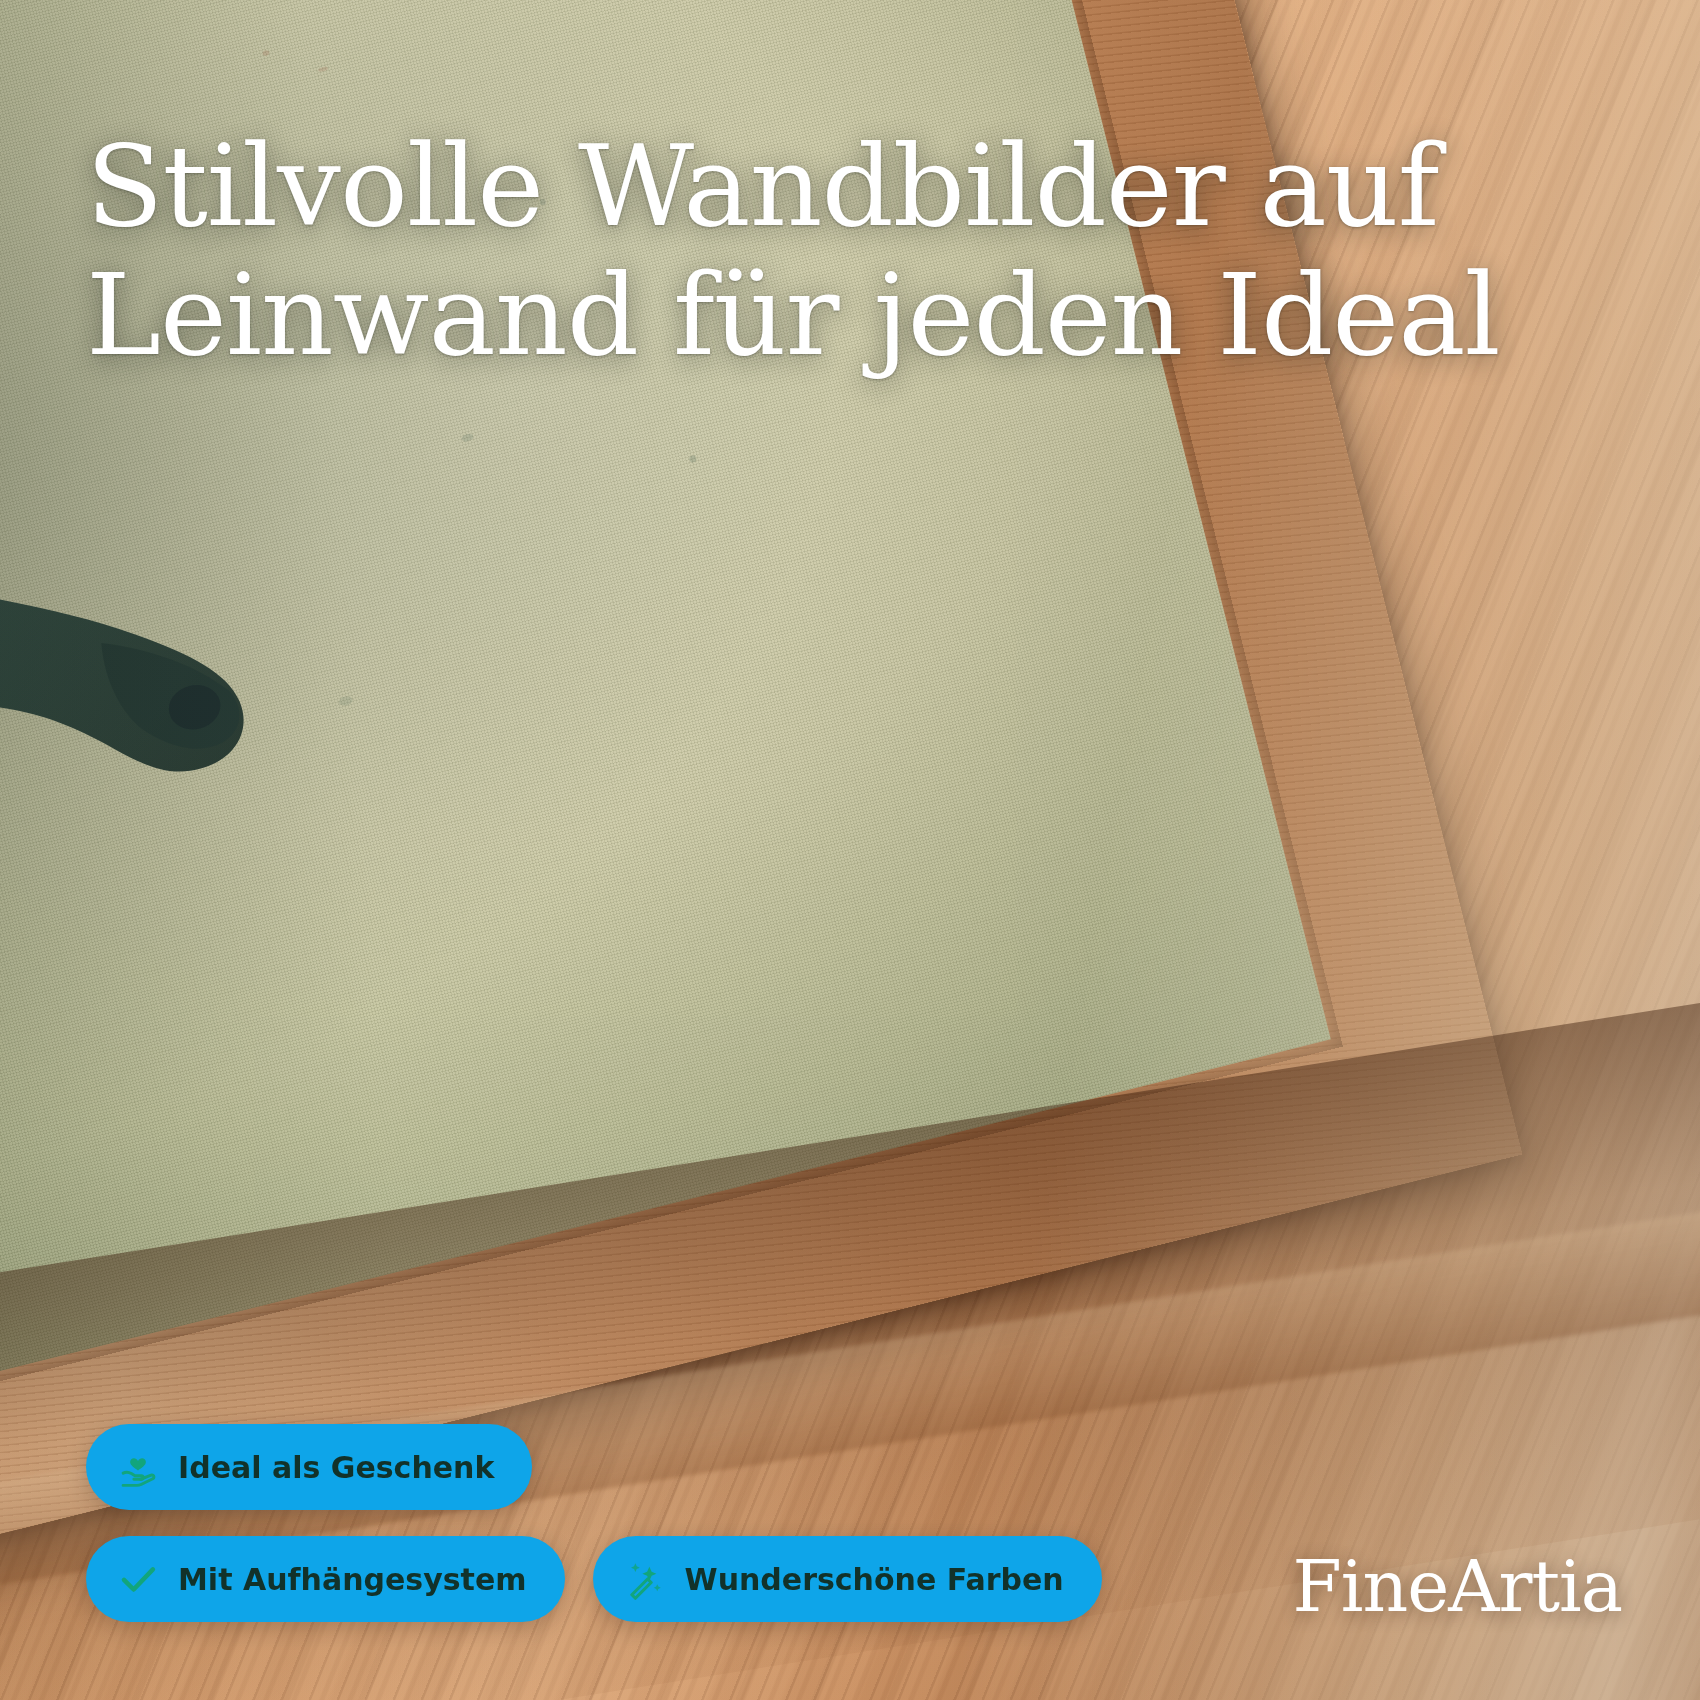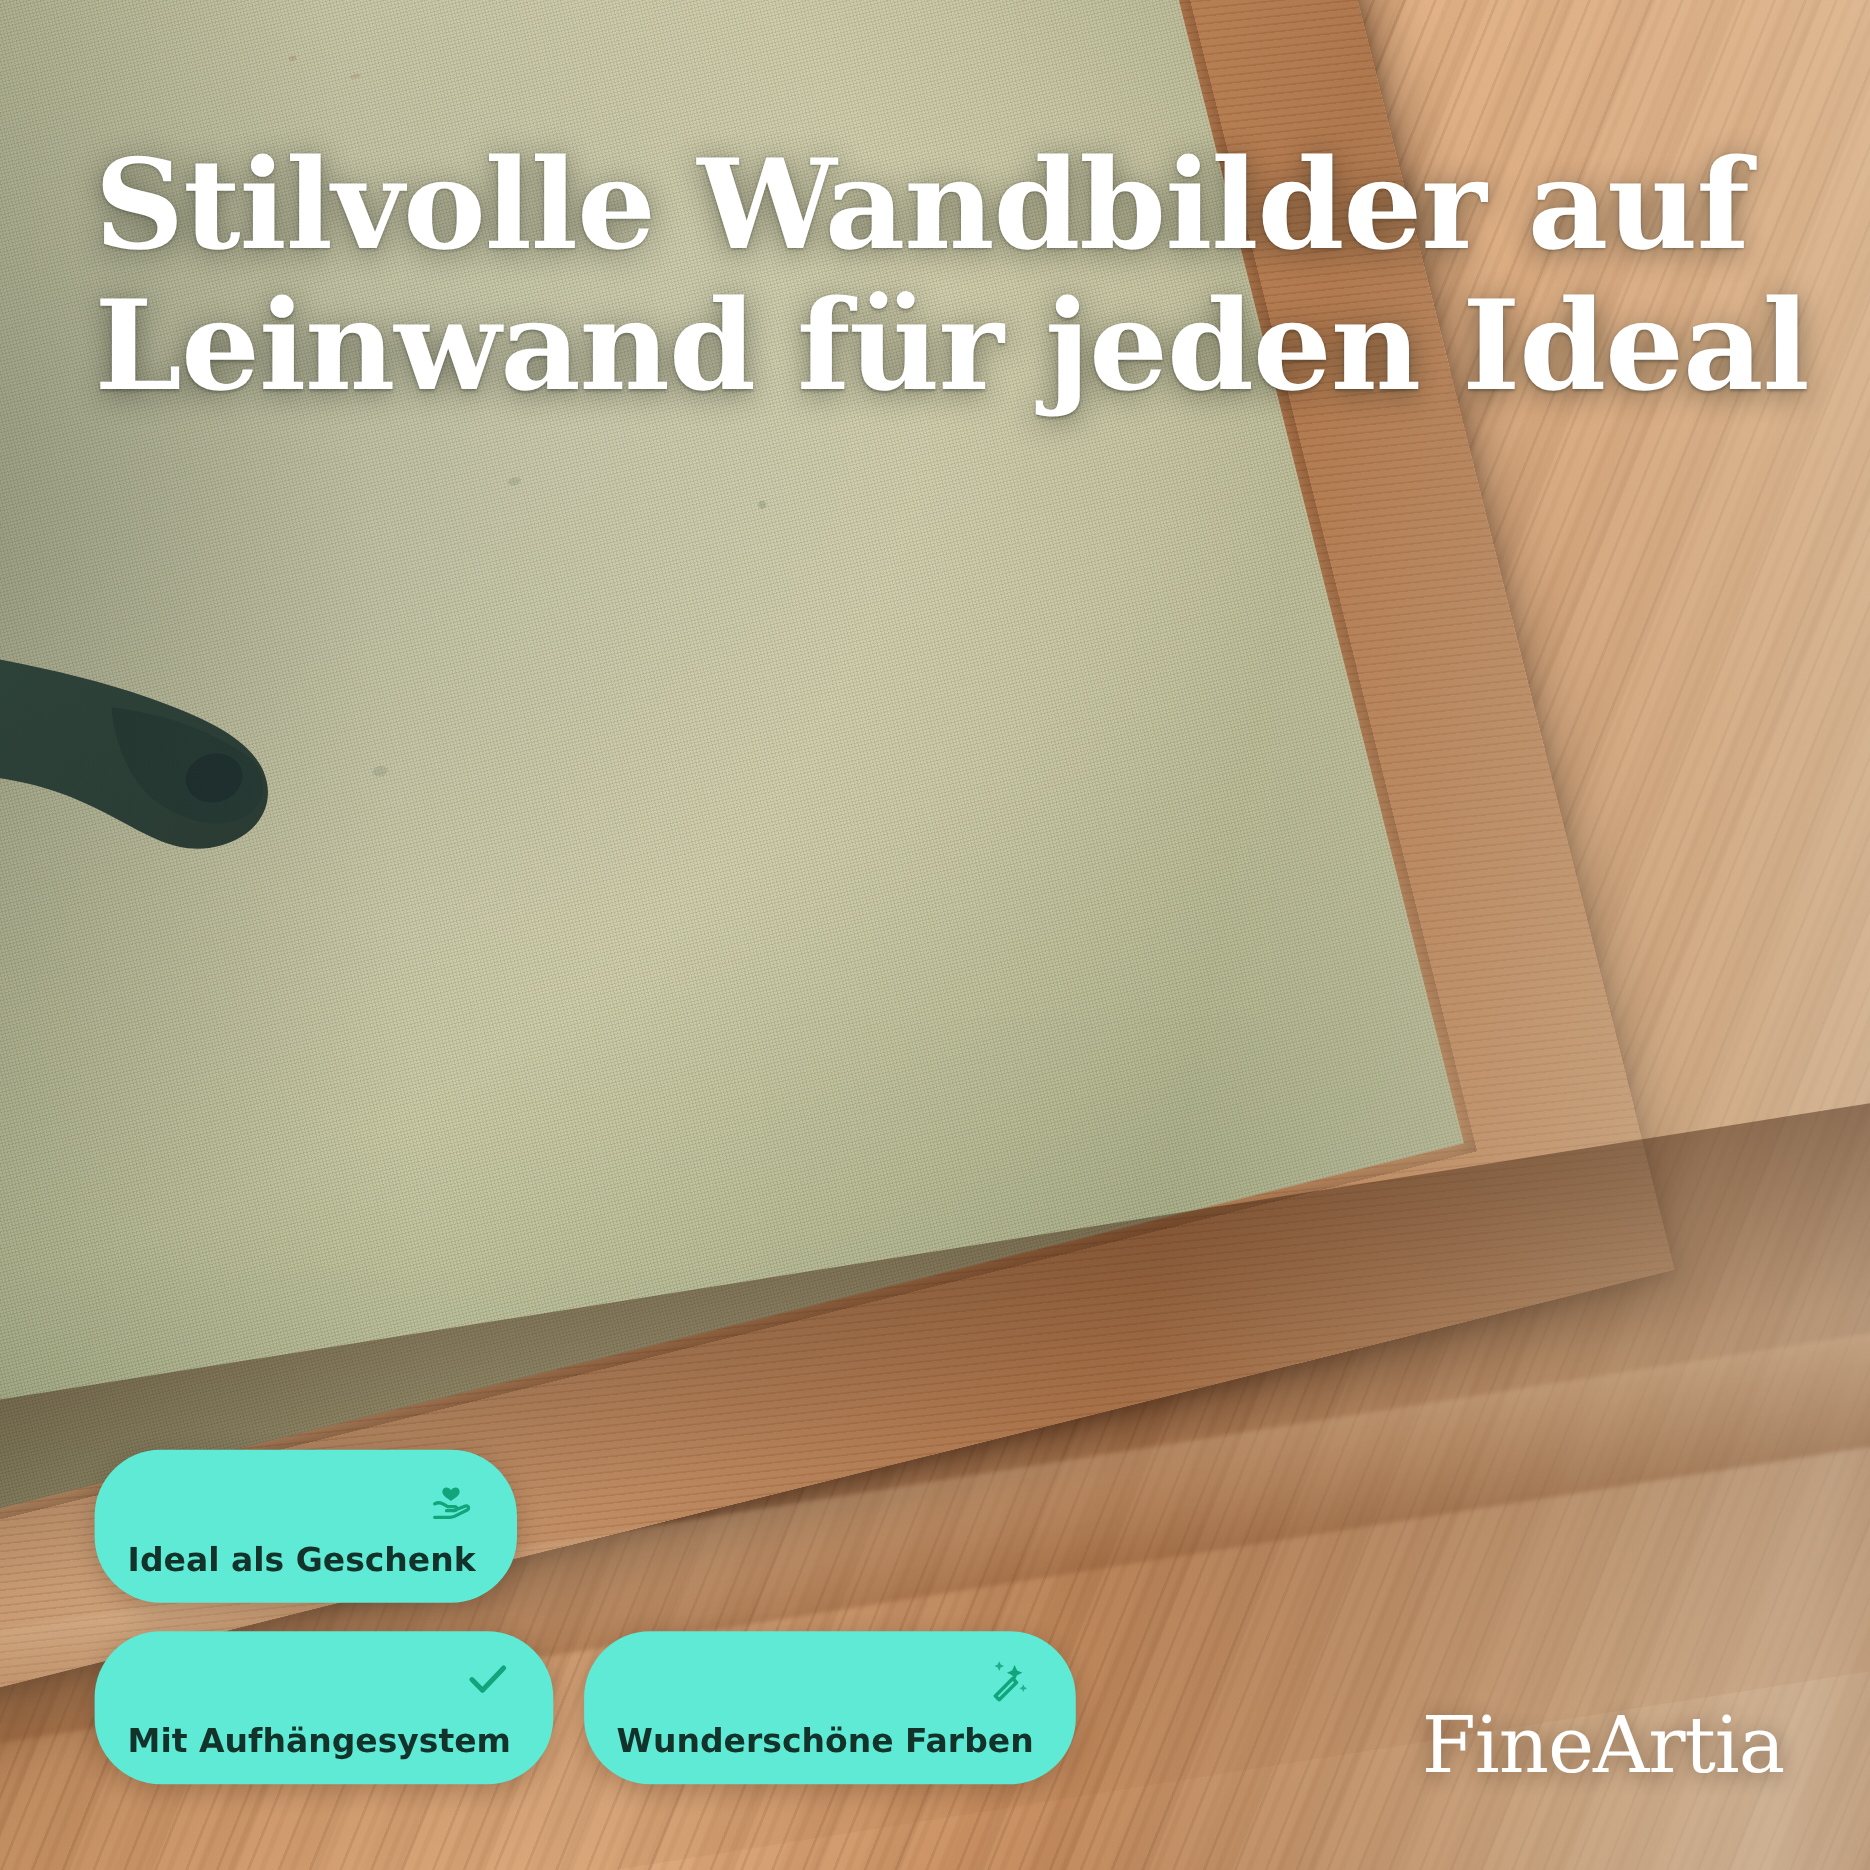--- a/index.html
+++ b/index.html
@@ -206,21 +206,21 @@
   }
 
   
   .headline {
     position: absolute;
     left: 86px;
     top: 86px;
     width: 1480px;
     color: #ffffff;
     font-family: "DejaVu Serif", "Liberation Serif", serif;
-    font-weight: 700;
+    font-weight: 400;
     font-size: 113px;
     line-height: 1.14;
     letter-spacing: -1px;
     text-shadow: 0 4px 26px rgba(20,25,18,0.45), 0 1px 3px rgba(20,25,18,0.35);
     margin-top: 36px;
   }
   .headline .line { display: block; white-space: nowrap; }
 
   
   .pills {
@@ -229,32 +229,31 @@
     bottom: 78px;
     width: 1100px;
     display: flex;
     flex-wrap: wrap;
     gap: 26px 28px;
   }
   .pill-row { display: flex; gap: 28px; width: 100%; }
 
   .pill {
     display: inline-flex;
-    align-items: flex-end;
+    align-items: center;
     gap: 18px;
-    background: #5eead4;
+    background: #0ea5e9;
     border-radius: 60px;
     padding: 21px 38px 21px 30px;
     box-shadow: 0 6px 22px rgba(40,20,8,0.22);
     font-family: "DejaVu Sans", "Liberation Sans", sans-serif;
     font-weight: 700;
     font-size: 30px;
     color: #12322a;
     white-space: nowrap;
-    flex-direction: column;
   }
   .pill .ico {
     width: 44px; height: 44px;
     flex: 0 0 44px;
     display: flex; align-items: center; justify-content: center;
   }
   .pill .ico svg { display:block; }
 
   .flag-icon {
     width: 44px; height: 44px;

